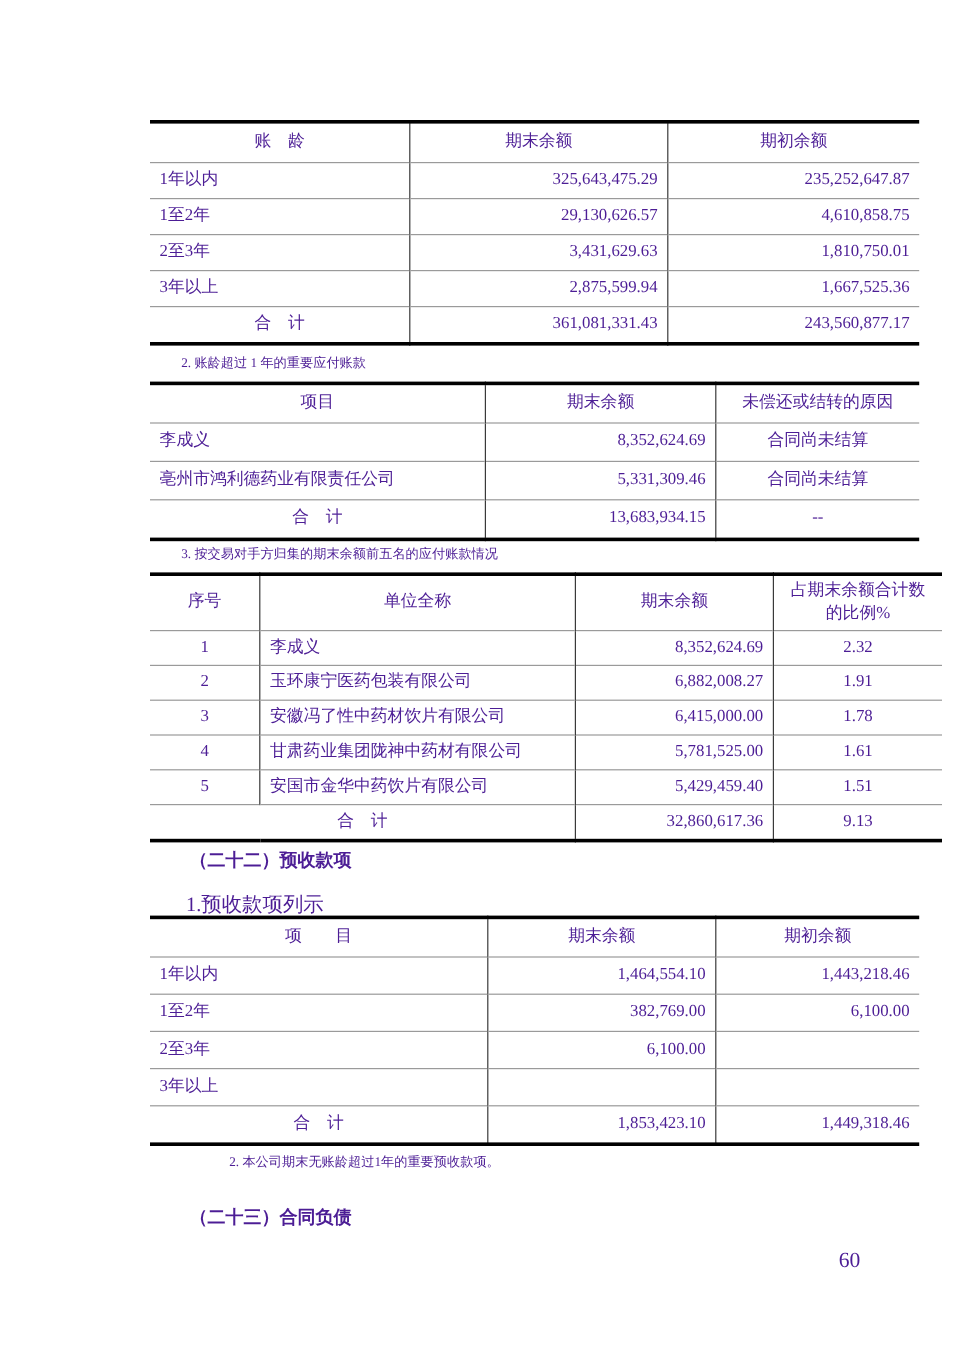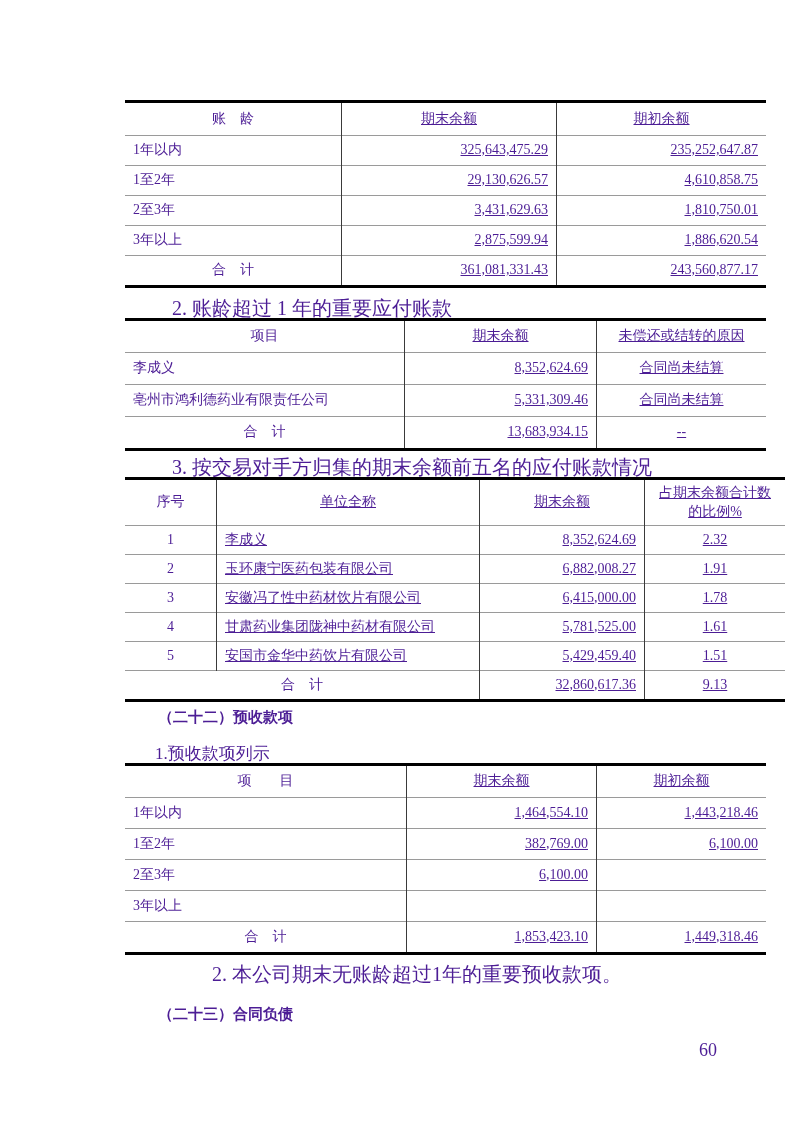--- a/index.html
+++ b/index.html
@@ -29,21 +29,21 @@
     border-bottom: 3px solid #000;
     font-size: 14px;
   }
   table.tbl td {
     vertical-align: middle;
     padding: 0 8px;
     overflow: hidden;
     line-height: 1.35;
   }
   table.tbl tr + tr td { border-top: 1px solid #9a9a9a; }
-  table.tbl td + td { border-left: 1px solid #3a3a3a; text-decoration: underline; }
+  table.tbl td + td { border-left: 1px solid #3a3a3a; }
   td.c { text-align: center; }
   td.r { text-align: right; padding-right: 10px; }
   td.l { text-align: left; }
 
   #t1 { top: 100px; }
   #t1 tr td { height: 29px; }
   #t1 tr:first-child td { height: 32px; }
   #t1 td:nth-child(1) { width: 200px; }
   #t1 td:nth-child(2) { width: 198px; }
   #t1 td:nth-child(3) { width: 193px; }
@@ -64,22 +64,22 @@
 
   #t4 { top: 763px; }
   #t4 tr td { height: 30px; }
   #t4 tr:first-child td { height: 31px; }
   #t4 td:nth-child(1) { width: 265px; }
   #t4 td:nth-child(2) { width: 173px; }
   #t4 td:nth-child(3) { width: 153px; }
 
   .note {
     position: absolute;
-    left: 47px;
-    font-size: 20px;
+    left: 26px;
+    font-size: 11px;
     white-space: pre;
   }
   #note2 { top: 295px; }
   #note3 { top: 454px; }
   #note-pre { top: 961px; margin-left: 40px; }
   .heading {
     position: absolute;
     left: 33px;
     font-size: 15px;
     font-weight: bold;
@@ -120,21 +120,21 @@
         <td class="r">4,610,858.75</td>
       </tr>
       <tr>
         <td class="l">2至3年</td>
         <td class="r">3,431,629.63</td>
         <td class="r">1,810,750.01</td>
       </tr>
       <tr>
         <td class="l">3年以上</td>
         <td class="r">2,875,599.94</td>
-        <td class="r">1,886,620.54</td>
+        <td class="r">1,667,525.36</td>
       </tr>
       <tr>
         <td class="c">合　计</td>
         <td class="r">361,081,331.43</td>
         <td class="r">243,560,877.17</td>
       </tr>
     </tbody>
       </table>
 
     <div class="note" id="note2">2. 账龄超过 1 年的重要应付账款</div>

